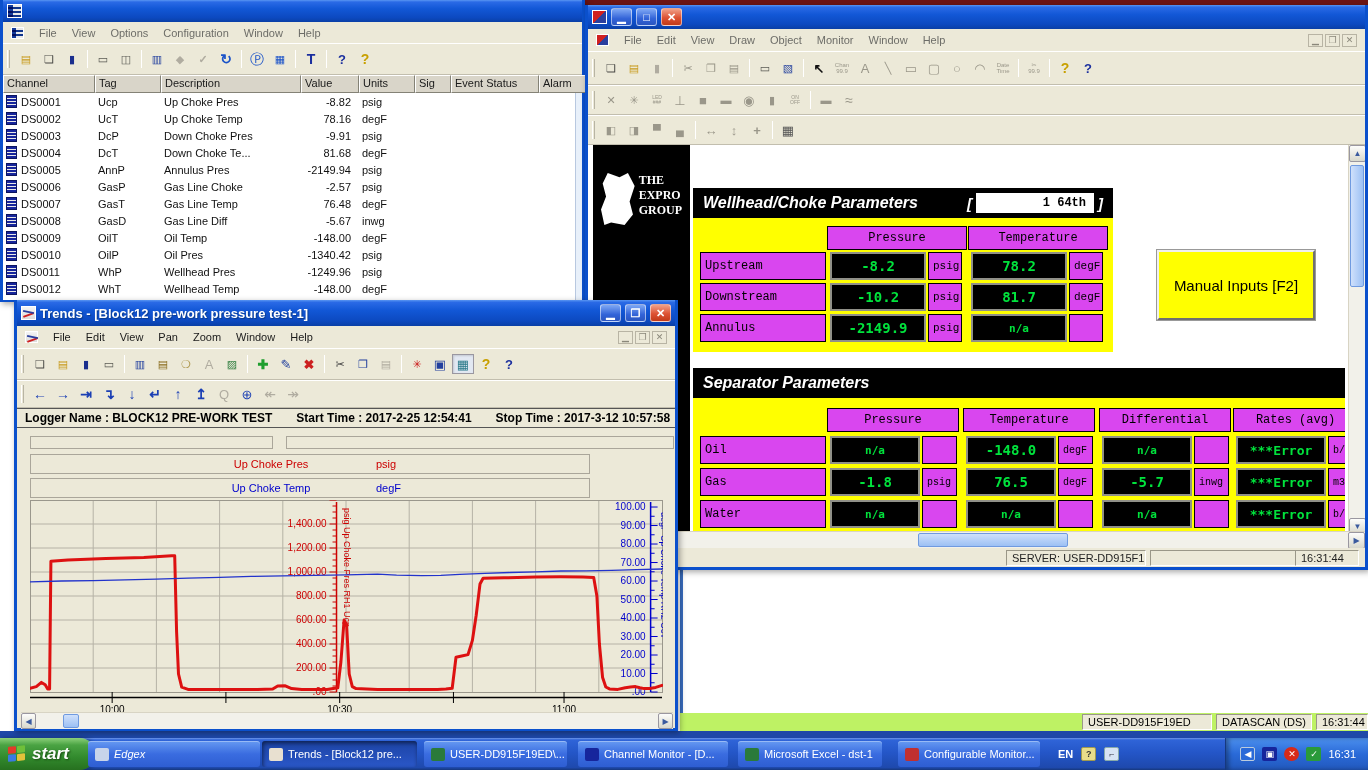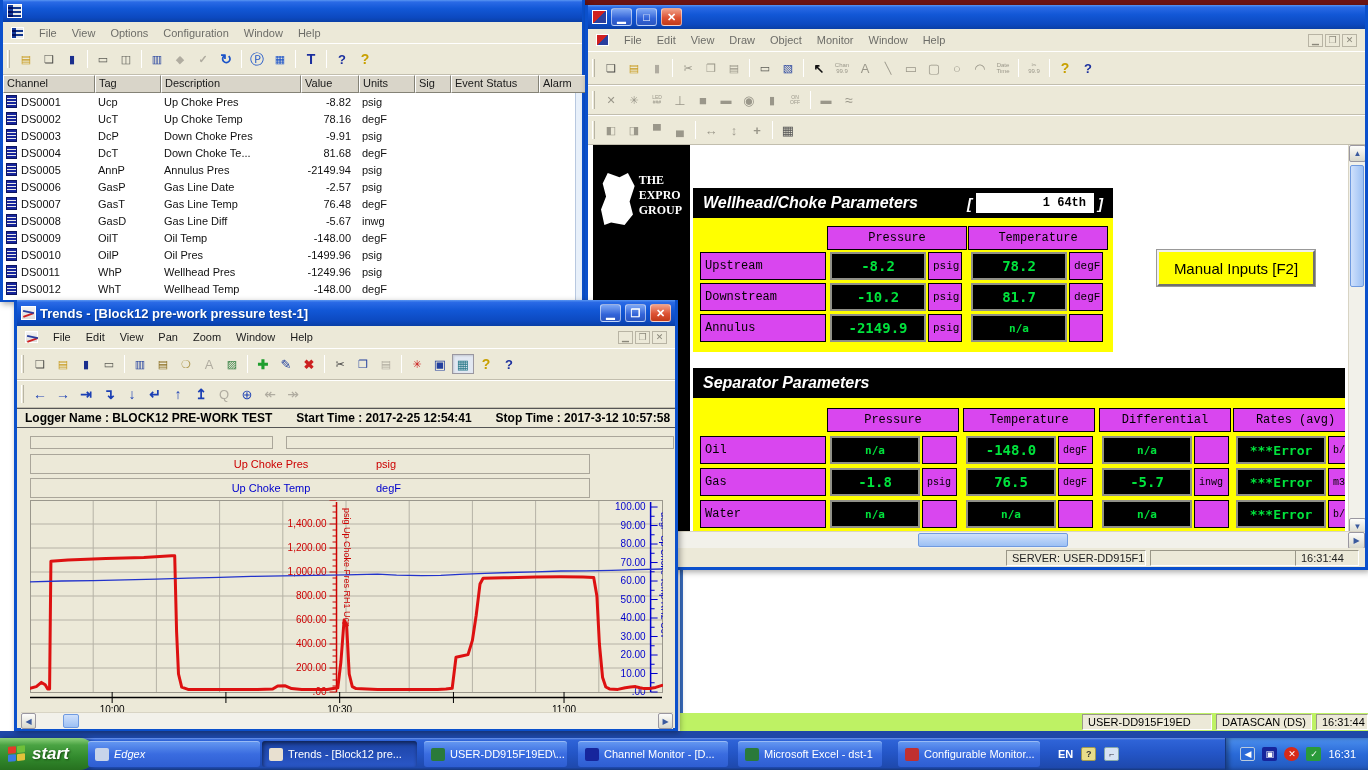--- a/index.html
+++ b/index.html
@@ -72,21 +72,21 @@
            font-family:"Liberation Mono", monospace; font-size:12px; color:#000;
            display:flex; align-items:center; padding:0 4px; }
   .wcell.ctr { justify-content:center; }
   .led { position:absolute; background:#000; border:2px solid #909088;
          color:#00e33c; font-family:"DejaVu Sans Mono", monospace; font-weight:bold; font-size:14px;
          display:flex; align-items:center; justify-content:center; }
   .led.na { font-size:11px; }
   .chokebox { background:#fff; color:#000; font-family:"Liberation Mono", monospace; font-style:normal;
               font-weight:bold; font-size:12px; width:118px; height:20px; display:flex; align-items:center;
               justify-content:flex-end; padding:0 8px; margin:0 4px; }
-  #manual-btn { position:absolute; left:569px; top:105px; width:158px; height:36px;
+  #manual-btn { position:absolute; left:569px; top:105px; width:158px; height:70px;
                 background:#ffff00; border:2px solid; border-color:#f0f0f0 #707070 #707070 #f0f0f0;
                 outline:1px solid #999; color:#000; font-size:15px; display:flex; align-items:center; justify-content:center; }
   
   .sbv { position:absolute; width:17px; background:#f2f1ea; border-left:1px solid #d8d4c4; }
   .sbh { position:absolute; height:17px; background:#f2f1ea; border-top:1px solid #d8d4c4; }
   .sbbtn { position:absolute; width:17px; height:17px; background:linear-gradient(180deg,#fdfdfb,#d8d8cc);
            border:1px solid #9a97a0; border-radius:2px; color:#3a5a9e; font-size:8px;
            display:flex; align-items:center; justify-content:center; }
   .sbthumb { position:absolute; background:linear-gradient(90deg,#cfe0fb,#9cc0f4); border:1px solid #6f9ae0; border-radius:2px; }
   .sbthumb.h { background:linear-gradient(180deg,#cfe0fb,#9cc0f4); }
@@ -243,21 +243,21 @@
           <div>Annulus Pres</div>
           <div class="val">-2149.94</div>
           <div>psig</div>
           <div></div>
           <div></div>
           <div></div>
         </div>
         <div class="cgrid crow">
           <div><span class="cicon"></span>DS0006</div>
           <div>GasP</div>
-          <div>Gas Line Date</div>
+          <div>Gas Line Choke</div>
           <div class="val">-2.57</div>
           <div>psig</div>
           <div></div>
           <div></div>
           <div></div>
         </div>
         <div class="cgrid crow">
           <div><span class="cicon"></span>DS0007</div>
           <div>GasT</div>
           <div>Gas  Line Temp</div>
@@ -284,21 +284,21 @@
           <div class="val">-148.00</div>
           <div>degF</div>
           <div></div>
           <div></div>
           <div></div>
         </div>
         <div class="cgrid crow">
           <div><span class="cicon"></span>DS0010</div>
           <div>OilP</div>
           <div>Oil Pres</div>
-          <div class="val">-1499.96</div>
+          <div class="val">-1340.42</div>
           <div>psig</div>
           <div></div>
           <div></div>
           <div></div>
         </div>
         <div class="cgrid crow">
           <div><span class="cicon"></span>DS0011</div>
           <div>WhP</div>
           <div>Wellhead Pres</div>
           <div class="val">-1249.96</div>

